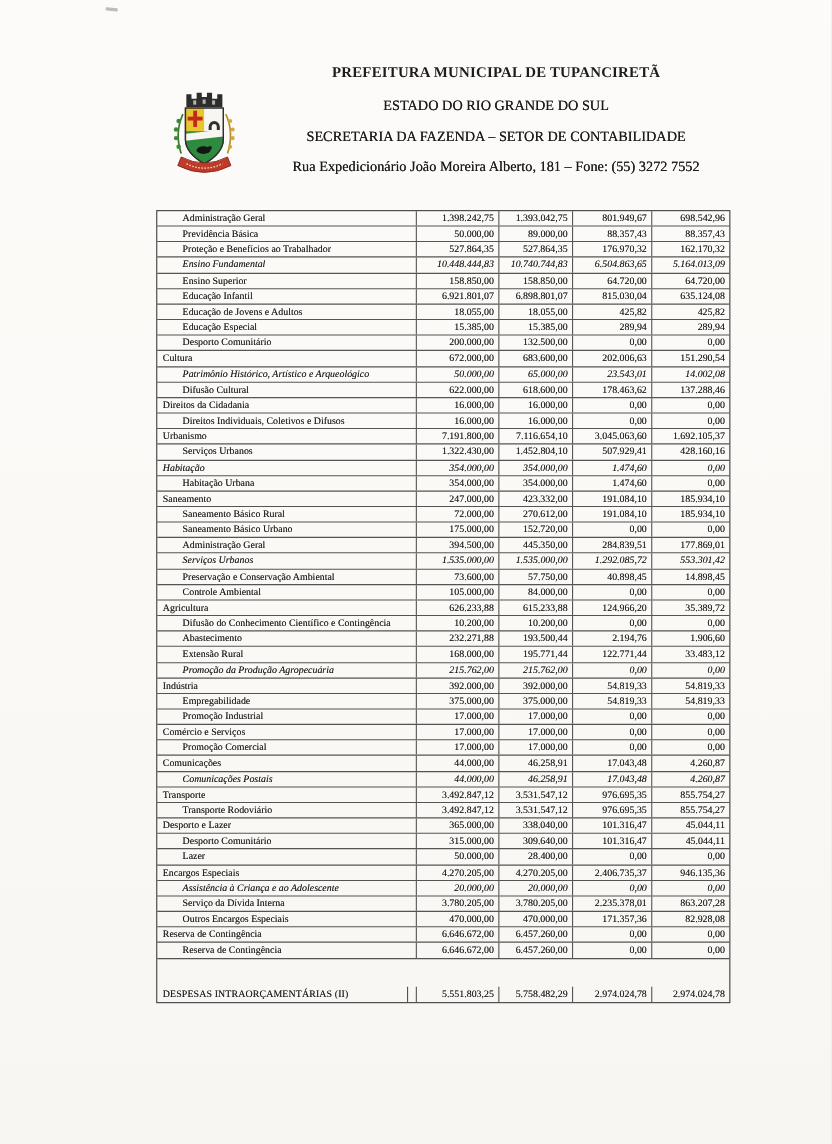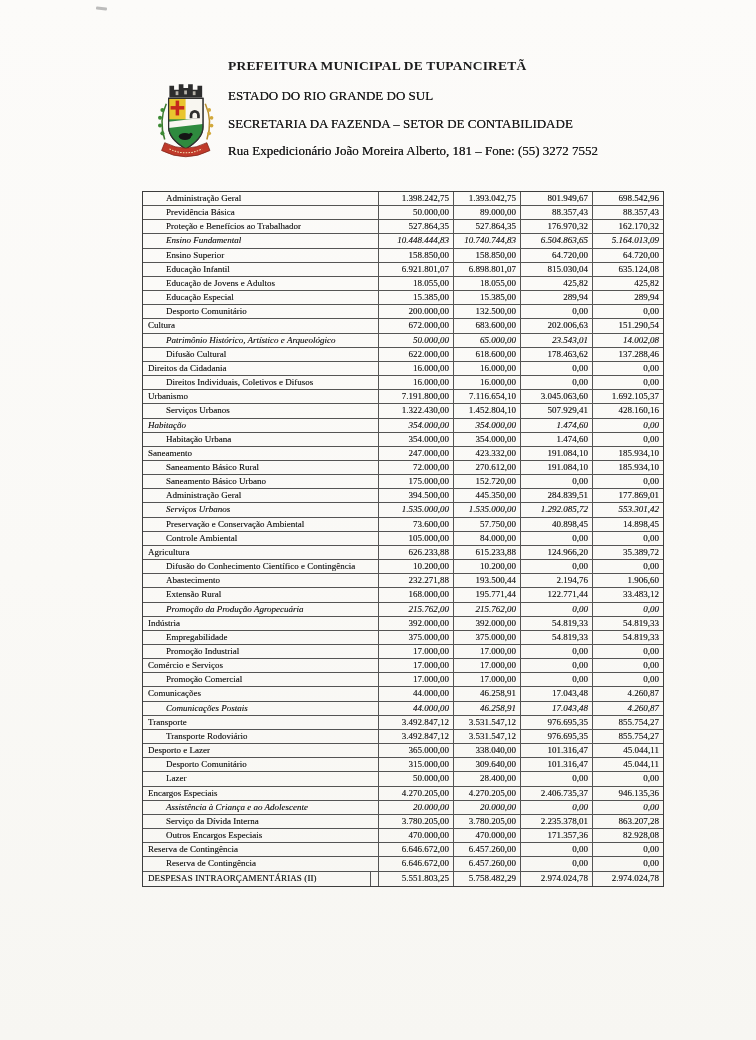--- a/index.html
+++ b/index.html
@@ -2,31 +2,31 @@
 <html><head>
 <meta charset="utf-8">
 <style>
   html,body{margin:0;padding:0;}
   body{width:756px;height:1040px;background:#e9e9e9;font-family:"Liberation Serif",serif;}
   .page{position:relative;width:756px;height:1040px;overflow:hidden;
         background:linear-gradient(180deg,#fcfbf9 0%,#faf9f6 55%,#f7f6f2 100%);}
   .artifact{position:absolute;left:96px;top:7px;width:11px;height:3px;background:#9a9a9a;
             transform:rotate(6deg);opacity:.65;border-radius:1px;}
   
-  .hblock{position:absolute;left:228px;width:446px;color:#1c1c1c;}
+  .hblock{position:absolute;left:228px;width:446px;text-align:center;color:#1c1c1c;}
   .h1{top:58px;font-size:13.5px;font-weight:700;letter-spacing:.2px;}
   .h2{top:88px;font-size:13px;text-shadow:0 0 .45px #2a2a2a;}
   .h3{top:116px;font-size:13px;text-shadow:0 0 .45px #2a2a2a;}
   .h4{top:143px;font-size:13px;text-shadow:0 0 .45px #2a2a2a;}
   .logo{position:absolute;left:146px;top:78px;width:78px;height:92px;}
   
   .tbl{position:absolute;left:142px;top:191px;width:522px;box-sizing:border-box;
        border:1px solid #3d3d3d;background:transparent;}
   .trow{display:flex;height:14.157px;box-sizing:border-box;border-bottom:1px solid rgba(55,55,55,.85);}
-  .trow:last-child{border-bottom:none;}
+  .trow:last-child{border-bottom:none;margin-top:25px;}
   .c{box-sizing:border-box;font-size:9px;line-height:13.5px;color:#1a1a1a;white-space:nowrap;
      overflow:hidden;text-shadow:0 0 .35px rgba(25,25,25,.55);}
   .lab{width:236px;padding-left:5px;border-right:1px solid rgba(55,55,55,.85);}
   .lab.ind{padding-left:23px;}
   .sp{width:8px;border-right:1px solid rgba(55,55,55,.85);}
   .total .lab{width:228px;letter-spacing:.1px;}
   .num{text-align:right;padding-right:4px;border-right:1px solid rgba(55,55,55,.85);}
   .n0{width:75px}.n1{width:67px}.n2{width:72px}.n3{width:70px;border-right:none;}
   .it .c{font-style:italic;}
 </style>

